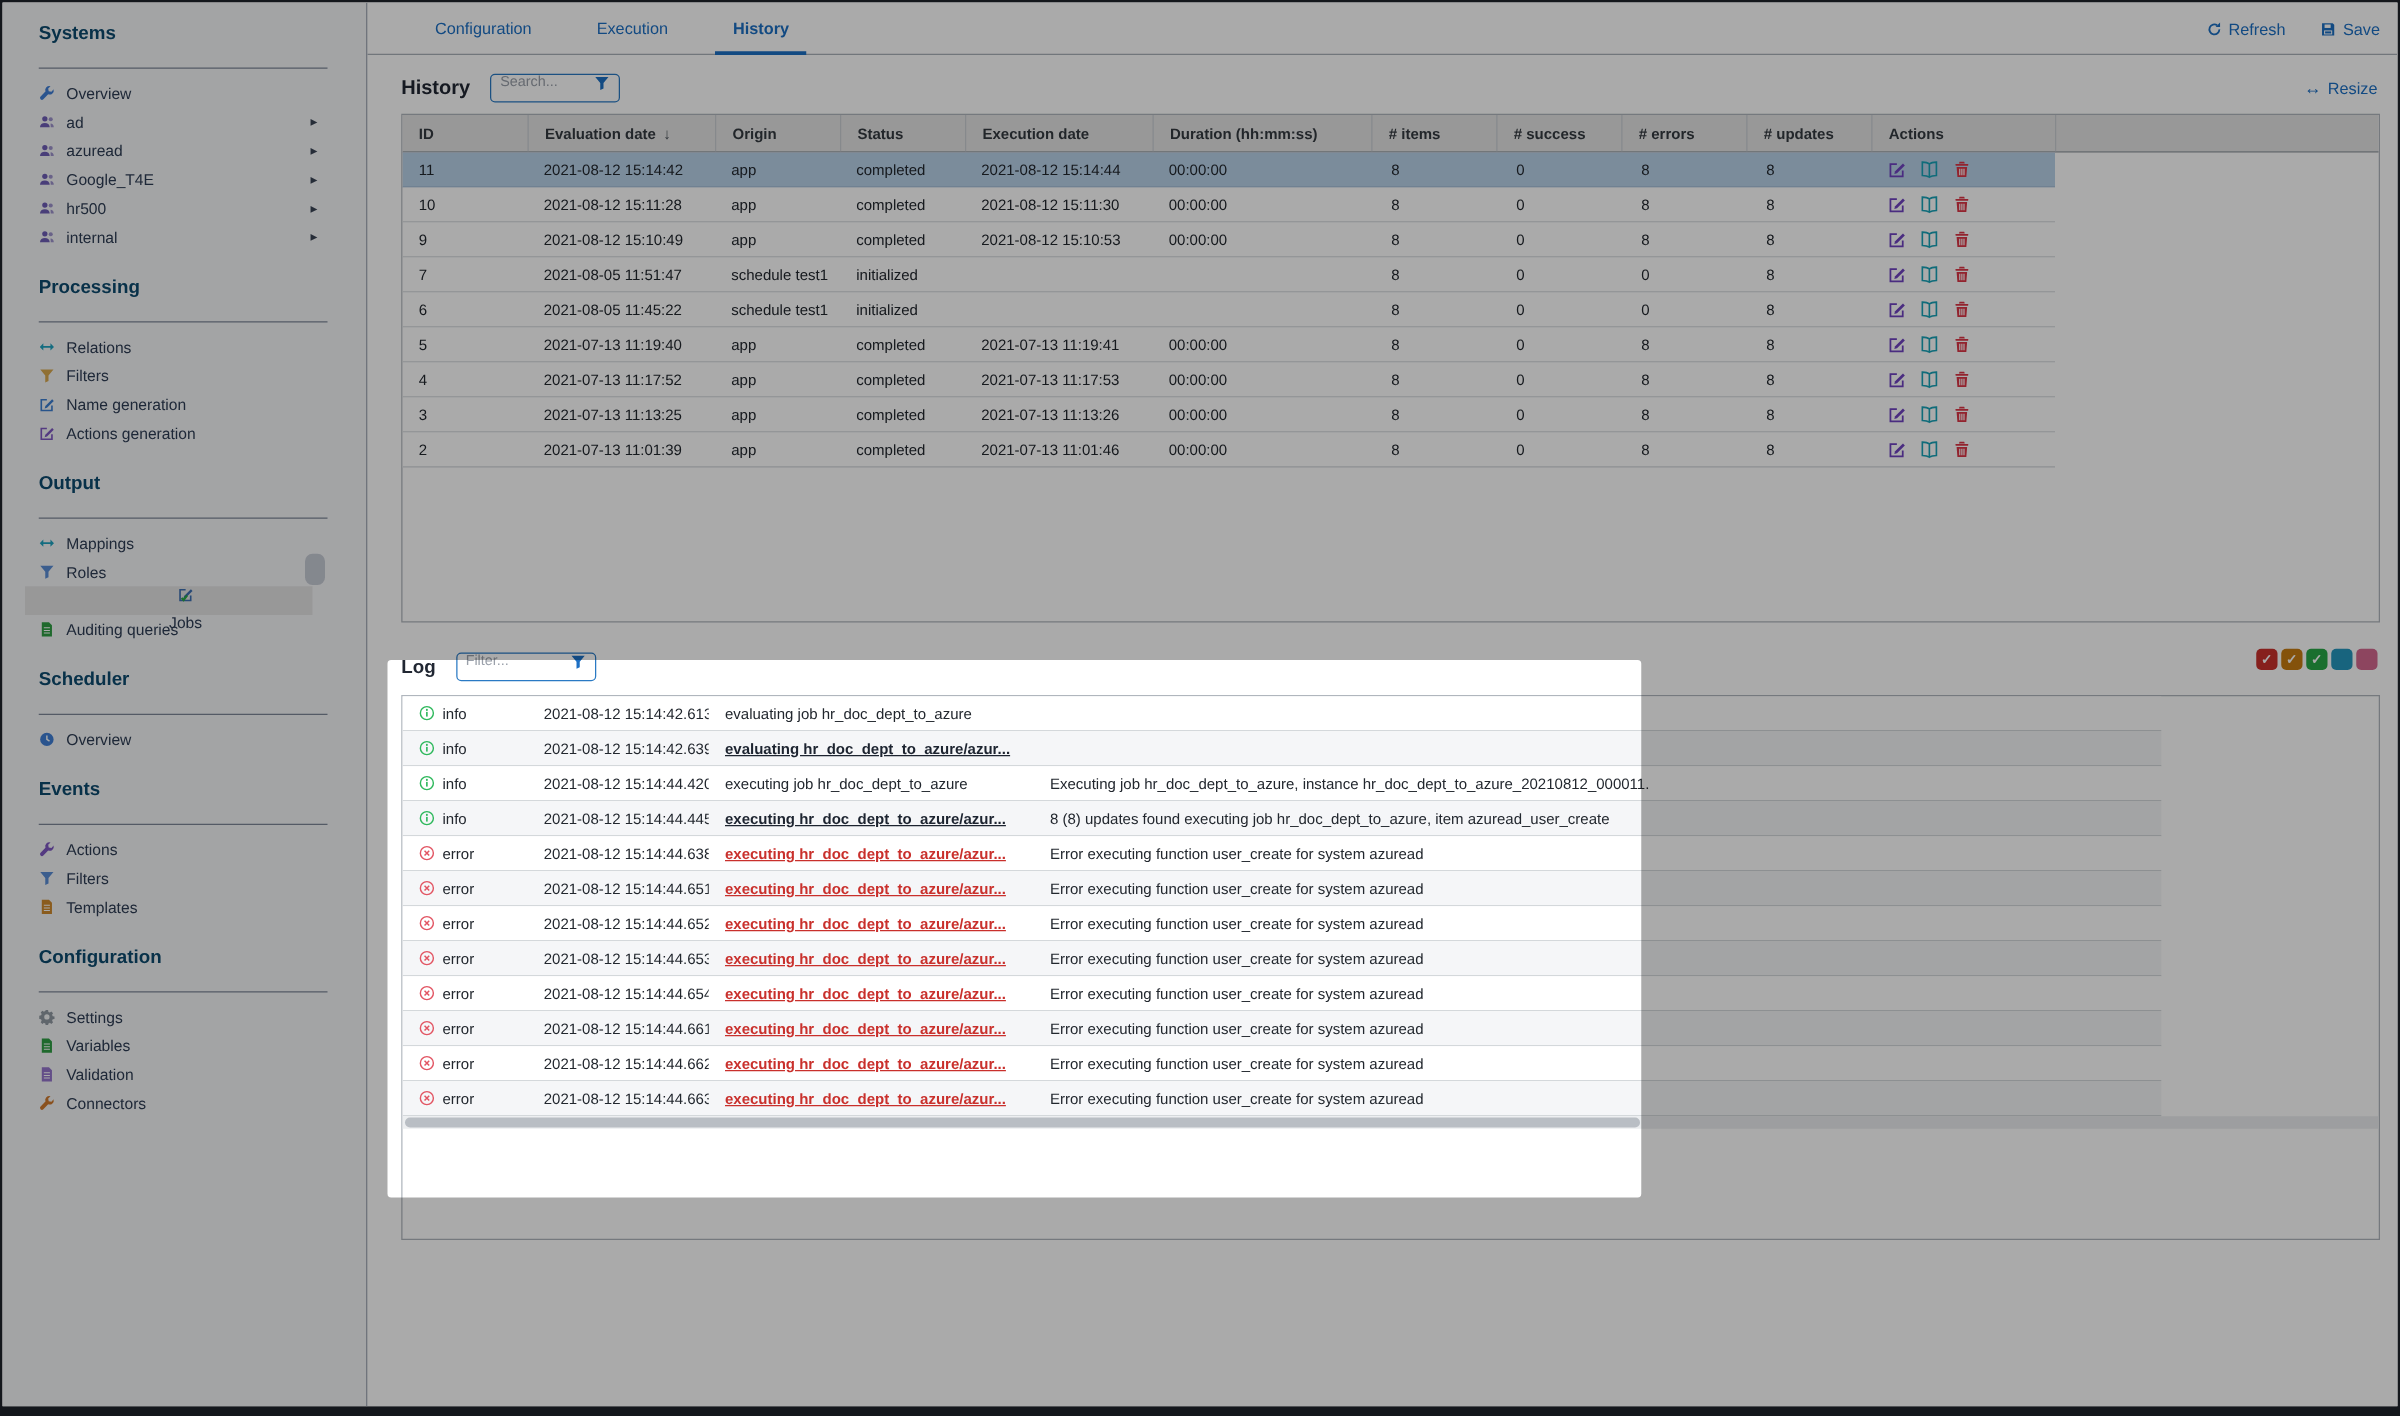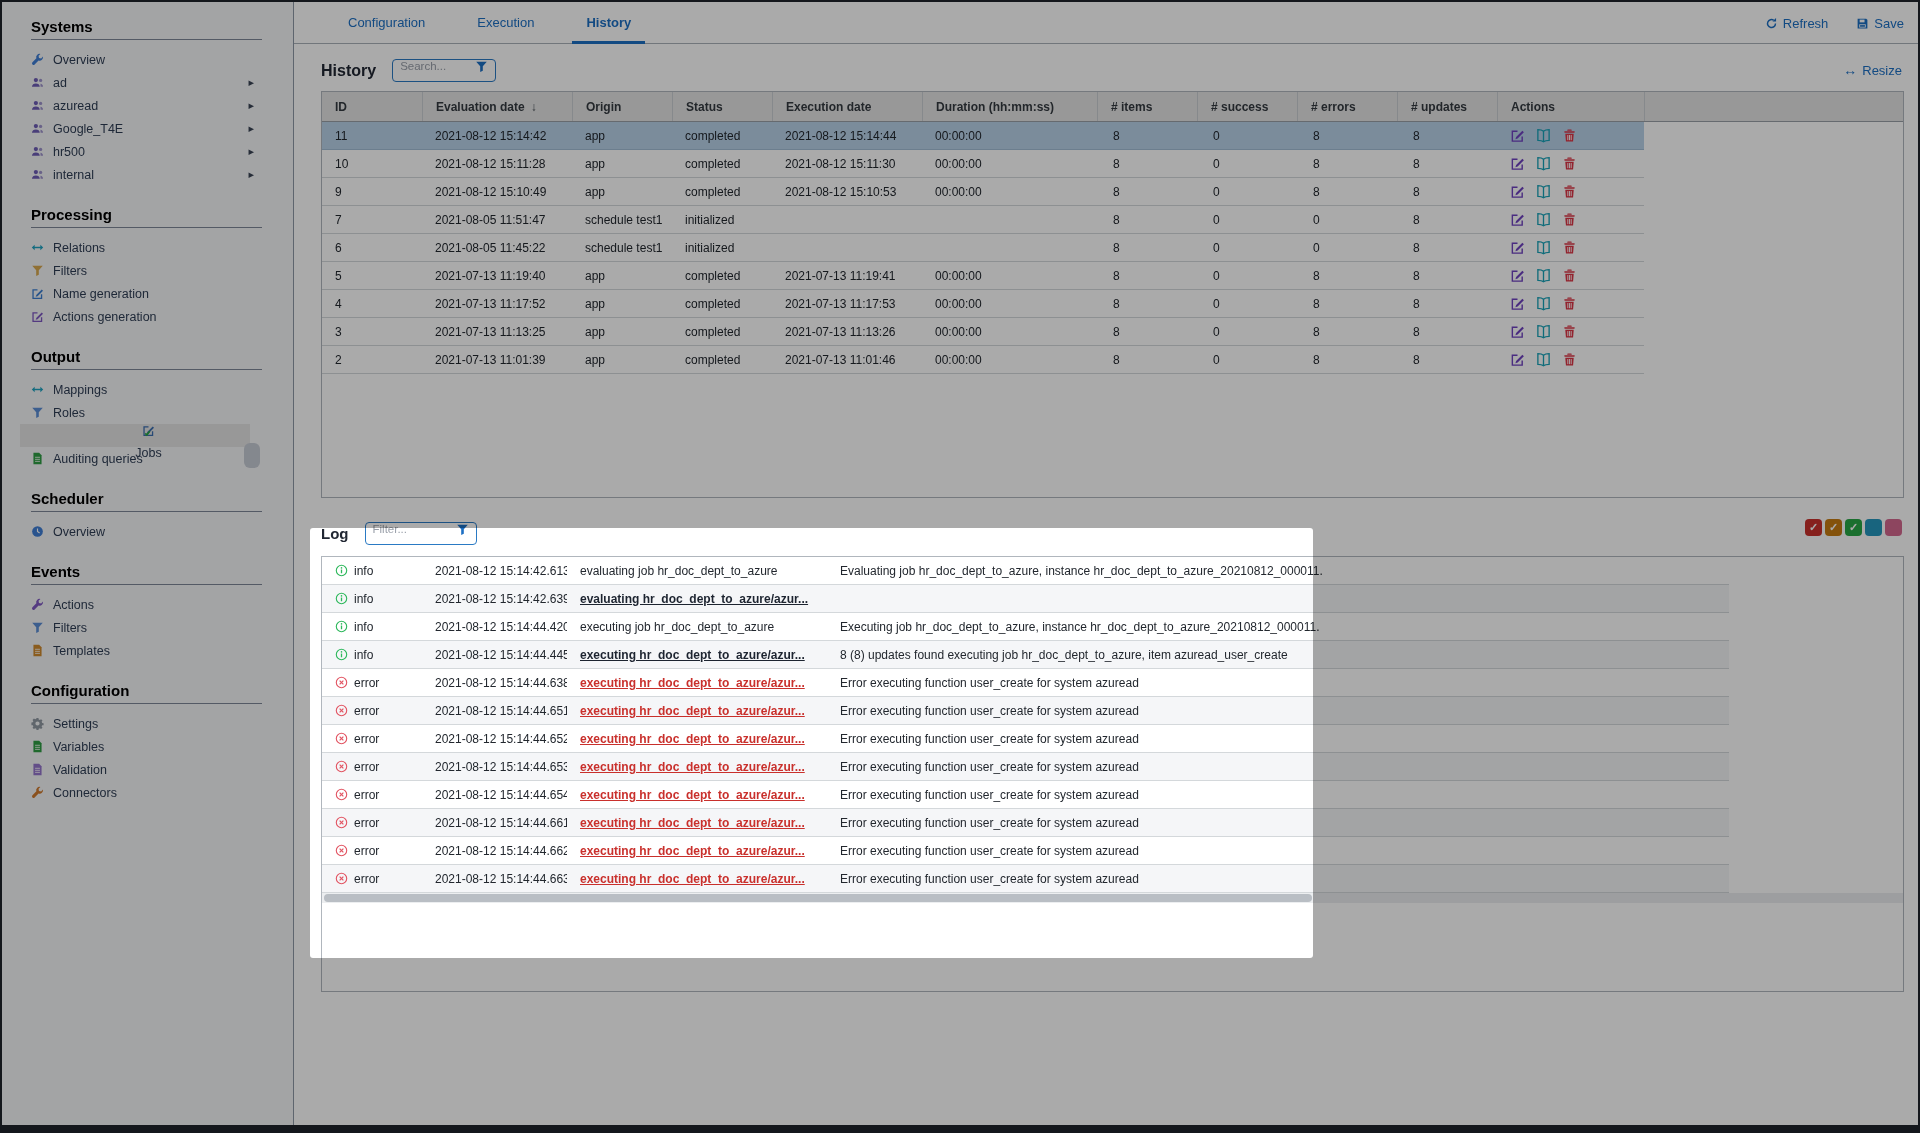--- a/index.html
+++ b/index.html
@@ -6,21 +6,21 @@
   html,body { width: 1920px; height: 1133px; }
   body { font-family: "Liberation Sans", sans-serif; background:#555; }
   .screen{ position:relative; width:1920px; height:1133px; background:#ffffff;
            border:2px solid #14171c; border-bottom-width:8px; overflow:hidden; }
 
   
   .sidebar{ position:absolute; left:0; top:0; bottom:0; width:292px; background:#f5f6f8;
             border-right:1px solid #8e98a6; }
   .sb-content{ padding:10px 0 0 29px; width:292px; }
   .sb-section{ margin-bottom:14px; }
-  .sb-title{ font-size:15px; font-weight:bold; color:#000000; padding:6px 0 4px;
+  .sb-title{ font-size:15px; font-weight:bold; color:#0c4a6e; padding:6px 0 19px;
              border-bottom:1px solid #7e8898; width:231px; margin-bottom:8px; }
   .sb-item{ position:relative; display:flex; align-items:center; gap:9px; height:23px;
             width:231px; font-size:12.5px; color:#2e3d54; cursor:pointer; }
   .sb-item.selected{ background:#e5e5e5; width:230px; margin-left:-11px; padding-left:27px;flex-direction:column; }
   .sb-item .arrow{ position:absolute; right:8px; color:#3a4455; font-size:11px; }
   .sb-item svg{ width:13px; height:13px; flex:none; }
   .sb-thumb{ position:absolute; right:33px; top:441px; width:16px; height:25px;
              border-radius:6px; background:#c7ccd6; }
 
   
@@ -721,21 +721,20 @@
                     <circle fill="#2eb85c" cx="8" cy="4.8" r="1"></circle>
                     <rect fill="#2eb85c" x="7.2" y="6.8" width="1.6" height="4.6"></rect>
                   </svg>
                 </span>
                 <span>info</span>
               </div>
               <div class="cell" style="width:145px">2021-08-12 15:14:42.613</div>
               <div class="cell" style="width:260px">
                 <span>evaluating job hr_doc_dept_to_azure</span>
               </div>
-              <div class="cell" style="width:902px">Evaluating job hr_doc_dept_to_azure, instance hr_doc_dept_to_azure_20210812_000011.</div>
             </div>
             <div class="trow log-row even">
               <div class="cell level-cell" style="width:100px">
                 <span style="display:inline-flex;width:13px;height:13px">
                   <svg viewBox="0 0 16 16" xmlns="http://www.w3.org/2000/svg">
                     <circle fill="none" stroke="#2eb85c" stroke-width="1.4" cx="8" cy="8" r="6.4"></circle>
                     <circle fill="#2eb85c" cx="8" cy="4.8" r="1"></circle>
                     <rect fill="#2eb85c" x="7.2" y="6.8" width="1.6" height="4.6"></rect>
                   </svg>
                 </span>

